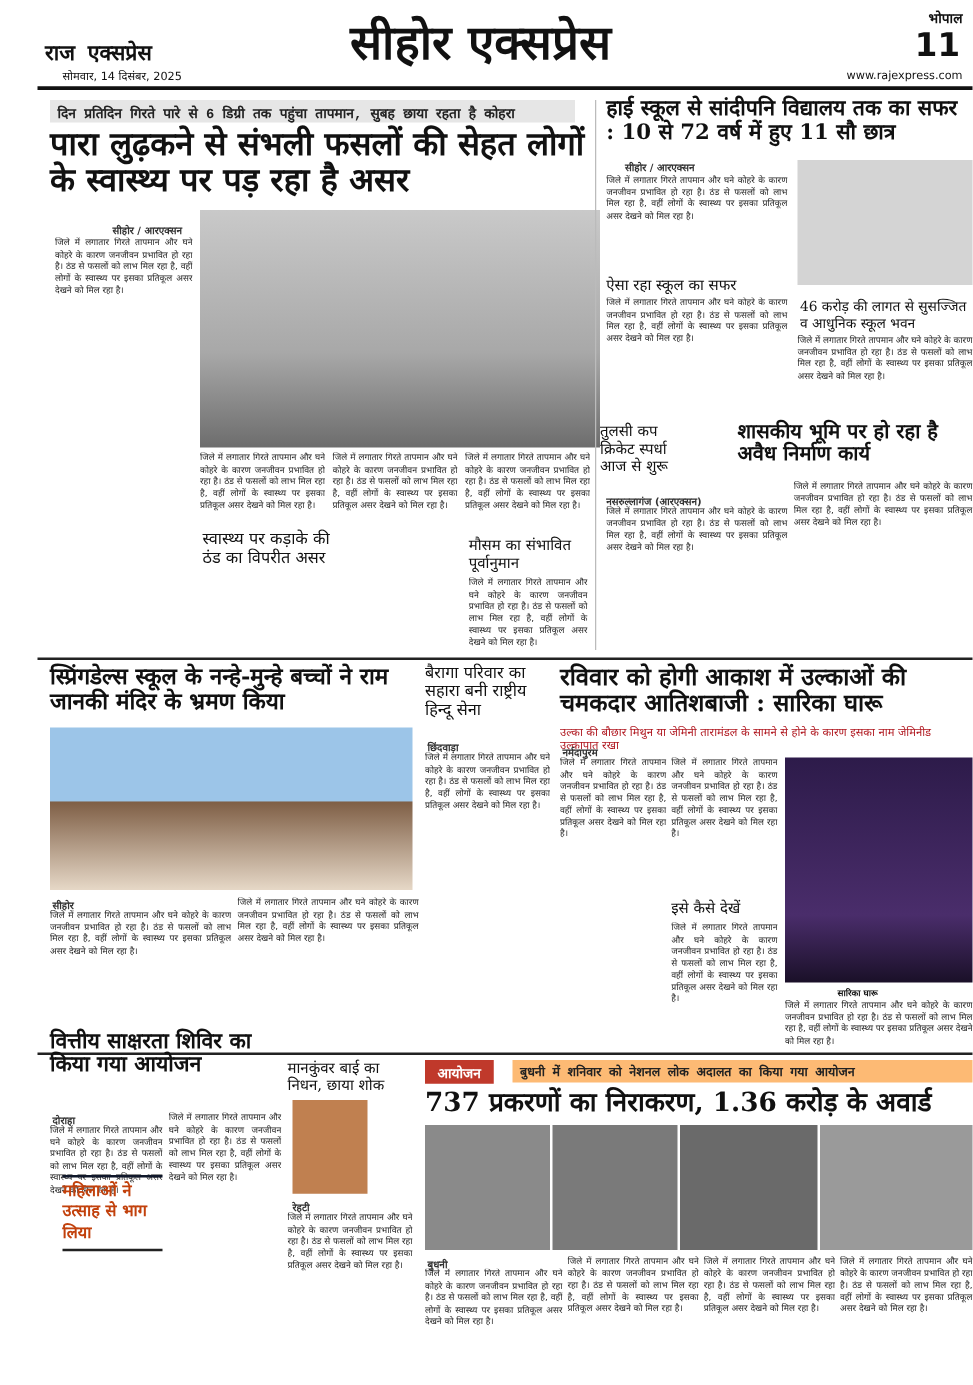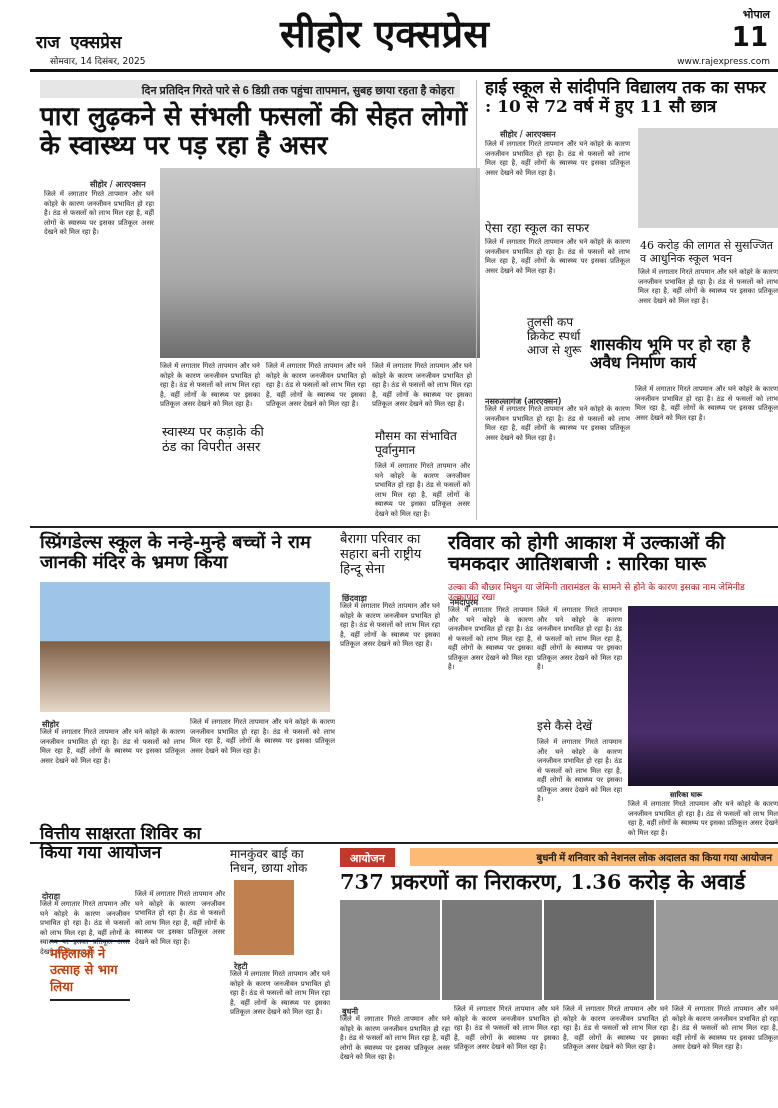--- a/index.html
+++ b/index.html
@@ -5,21 +5,21 @@
   * { box-sizing: border-box; margin: 0; padding: 0; }
   body { width: 778px; height: 1108px; background: #fff; font-family: "DejaVu Sans", sans-serif; color: #111; overflow: hidden; position: relative; }
   .page { position: absolute; left: 30px; top: 0; width: 748px; height: 1108px; }
   .masthead { position: absolute; left: 0; top: 0; width: 748px; height: 72px; border-bottom: 3px solid #111; }
   .mh-left { position: absolute; left: 6px; top: 30px; font-family: Liberation Mono, monospace; font-weight: bold; font-size: 17px; }
   .mh-date { position: absolute; left: 20px; top: 54px; font-size: 9px; }
   .mh-center { position: absolute; left: 250px; top: 6px; font-family: "DejaVu Serif", serif; font-weight: 900; font-size: 38px; letter-spacing: 0px; }
   .mh-right-city { position: absolute; right: 8px; top: 6px; font-size: 11px; font-weight: bold; }
   .mh-right-num { position: absolute; right: 10px; top: 22px; font-size: 26px; font-weight: bold; }
   .mh-url { position: absolute; right: 8px; top: 56px; font-size: 9px; }
-  .kicker { position: absolute; background: #e6e6e6; font-family: Liberation Sans, sans-serif; font-weight: bold; color: #222; text-align: right; }
+  .kicker { position: absolute; background: #e6e6e6; font-family: Liberation Mono, monospace; font-weight: bold; color: #222; }
   .headline { position: absolute; font-family: "DejaVu Serif", serif; font-weight: 900; color: #111; line-height: 1.12; }
   .subhead { position: absolute; font-family: "DejaVu Serif", serif; font-weight: normal; color: #111; line-height: 1.15; }
   .photo { position: absolute; background: #999; overflow: hidden; }
   .bodytext { position: absolute; font-size: 7px; line-height: 9.5px; color: #222; text-align: justify; overflow: hidden; }
   .byline { position: absolute; font-size: 8px; font-weight: bold; color: #333; }
   .rule { position: absolute; background: #222; }
   .vrule { position: absolute; background: #bbb; width: 1px; }
   .tag { position: absolute; background: #c0392b; color: #fff; font-weight: bold; font-size: 11px; padding: 2px 10px; }
   .callout { position: absolute; border-top: 2px solid #0f172a; border-bottom: 2px solid #222; font-family: "DejaVu Serif", serif; font-weight: bold; color: #c2410c; font-size: 13px; line-height: 1.25; padding: 4px 0; }
   .caption { position: absolute; font-size: 7px; font-weight: bold; color: #111; }
@@ -54,21 +54,21 @@
 
   <div class="headline" style="left:455px; top:78px; width:290px; font-size:17px;">हाई स्कूल से सांदीपनि विद्यालय तक का सफर : 10 से 72 वर्ष में हुए 11 सौ छात्र</div>
   <div class="byline" style="left:470px; top:128px;">सीहोर / आरएक्सन</div>
   <div class="bodytext" style="left:455px; top:140px; width:145px; height:80px;">जिले में लगातार गिरते तापमान और घने कोहरे के कारण जनजीवन प्रभावित हो रहा है। ठंड से फसलों को लाभ मिल रहा है, वहीं लोगों के स्वास्थ्य पर इसका प्रतिकूल असर देखने को मिल रहा है।</div>
   <div class="photo" style="left:608px; top:128px; width:140px; height:100px; background:#d4d4d4;"></div>
   <div class="subhead" style="left:455px; top:222px; width:150px; font-size:12px;">ऐसा रहा स्कूल का सफर</div>
   <div class="bodytext" style="left:455px; top:238px; width:145px; height:90px;">जिले में लगातार गिरते तापमान और घने कोहरे के कारण जनजीवन प्रभावित हो रहा है। ठंड से फसलों को लाभ मिल रहा है, वहीं लोगों के स्वास्थ्य पर इसका प्रतिकूल असर देखने को मिल रहा है।</div>
   <div class="subhead" style="left:610px; top:240px; width:138px; font-size:11px;">46 करोड़ की लागत से सुसज्जित व आधुनिक स्कूल भवन</div>
   <div class="bodytext" style="left:608px; top:268px; width:140px; height:60px;">जिले में लगातार गिरते तापमान और घने कोहरे के कारण जनजीवन प्रभावित हो रहा है। ठंड से फसलों को लाभ मिल रहा है, वहीं लोगों के स्वास्थ्य पर इसका प्रतिकूल असर देखने को मिल रहा है।</div>
 
-  <div class="subhead" style="left:450px; top:316px; width:60px; font-size:12px;margin-left:47px;">तुलसी कप क्रिकेट स्पर्धा आज से शुरू</div>
+  <div class="subhead" style="left:450px; top:339px; width:60px; font-size:12px;">तुलसी कप क्रिकेट स्पर्धा आज से शुरू</div>
 
   <div class="headline" style="left:560px; top:336px; width:188px; font-size:16px;">शासकीय भूमि पर हो रहा है अवैध निर्माण कार्य</div>
   <div class="byline" style="left:455px; top:395px;">नसरुल्लागंज (आरएक्सन)</div>
   <div class="bodytext" style="left:455px; top:405px; width:145px; height:120px;">जिले में लगातार गिरते तापमान और घने कोहरे के कारण जनजीवन प्रभावित हो रहा है। ठंड से फसलों को लाभ मिल रहा है, वहीं लोगों के स्वास्थ्य पर इसका प्रतिकूल असर देखने को मिल रहा है।</div>
   <div class="bodytext" style="left:605px; top:385px; width:143px; height:140px;">जिले में लगातार गिरते तापमान और घने कोहरे के कारण जनजीवन प्रभावित हो रहा है। ठंड से फसलों को लाभ मिल रहा है, वहीं लोगों के स्वास्थ्य पर इसका प्रतिकूल असर देखने को मिल रहा है।</div>
 
   <div class="rule" style="left:0; top:526px; width:748px; height:2px;"></div>
 
   <div class="headline" style="left:10px; top:532px; width:300px; font-size:18px;">स्प्रिंगडेल्स स्कूल के नन्हे-मुन्हे बच्चों ने राम जानकी मंदिर के भ्रमण किया</div>
   <div class="photo" style="left:10px; top:582px; width:290px; height:130px; background:linear-gradient(180deg,#9cc5e8 0%,#9cc5e8 45%,#7f5f46 46%,#e6d8c7 100%);"></div>

